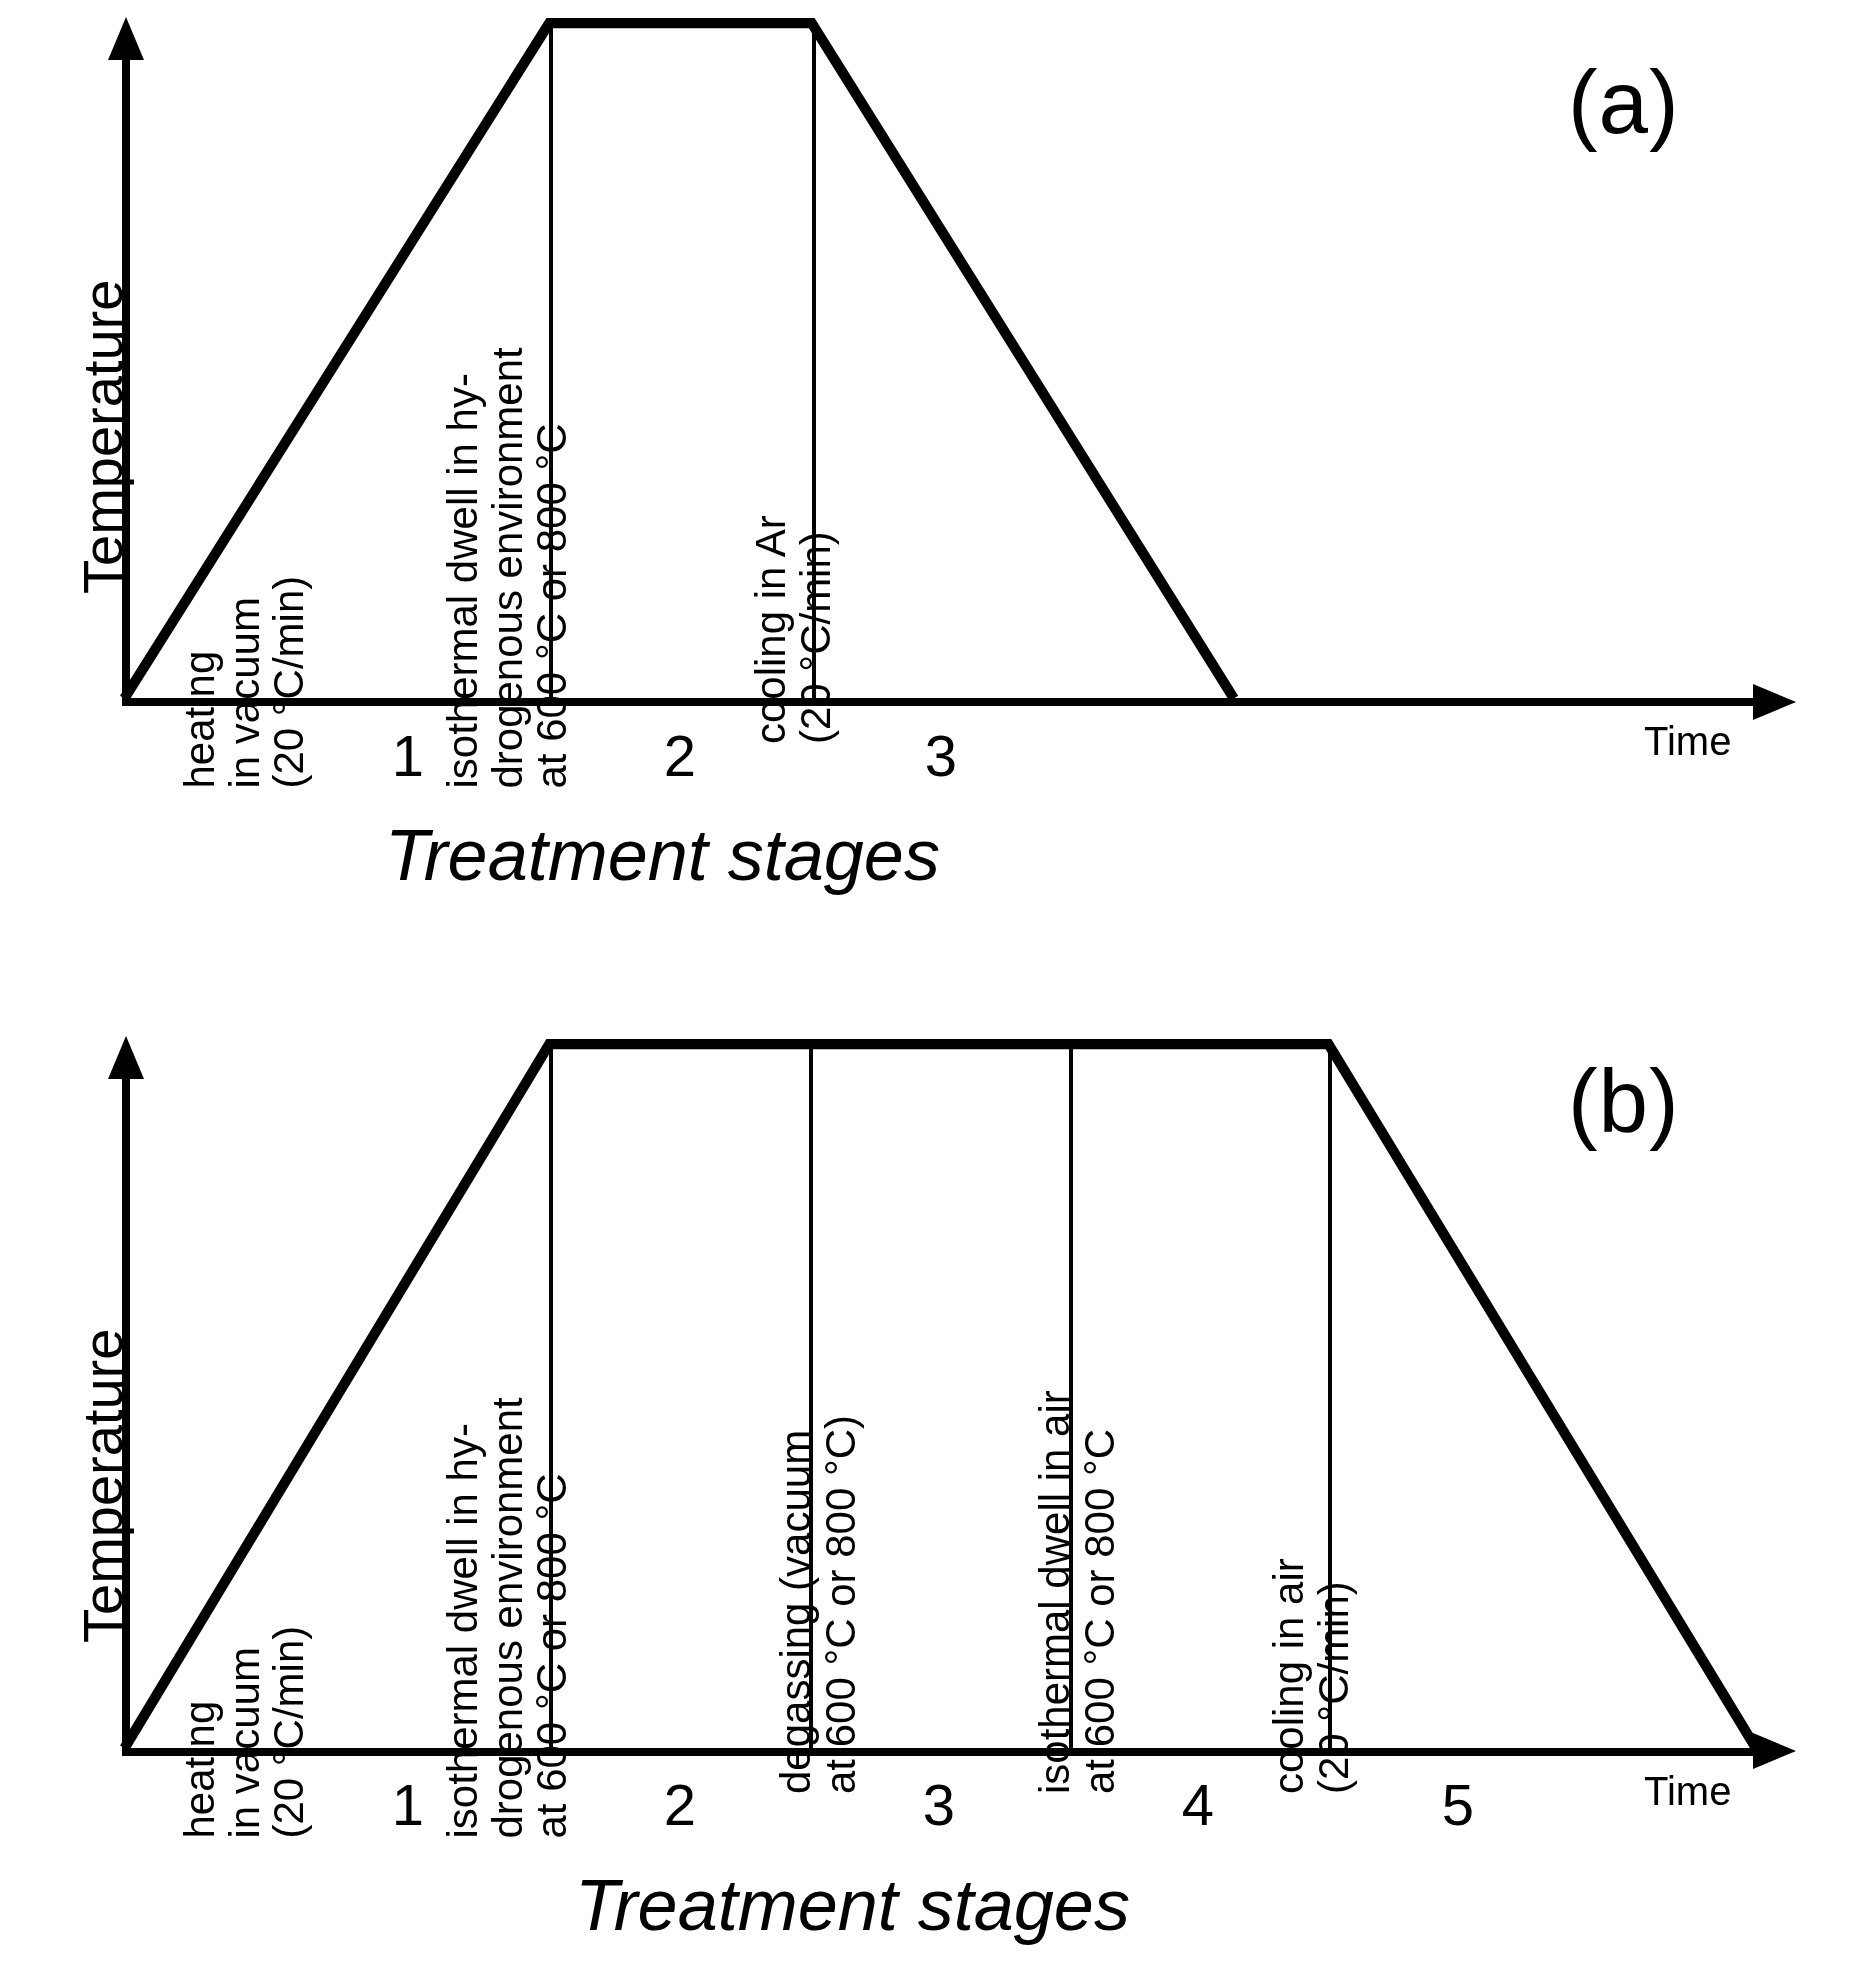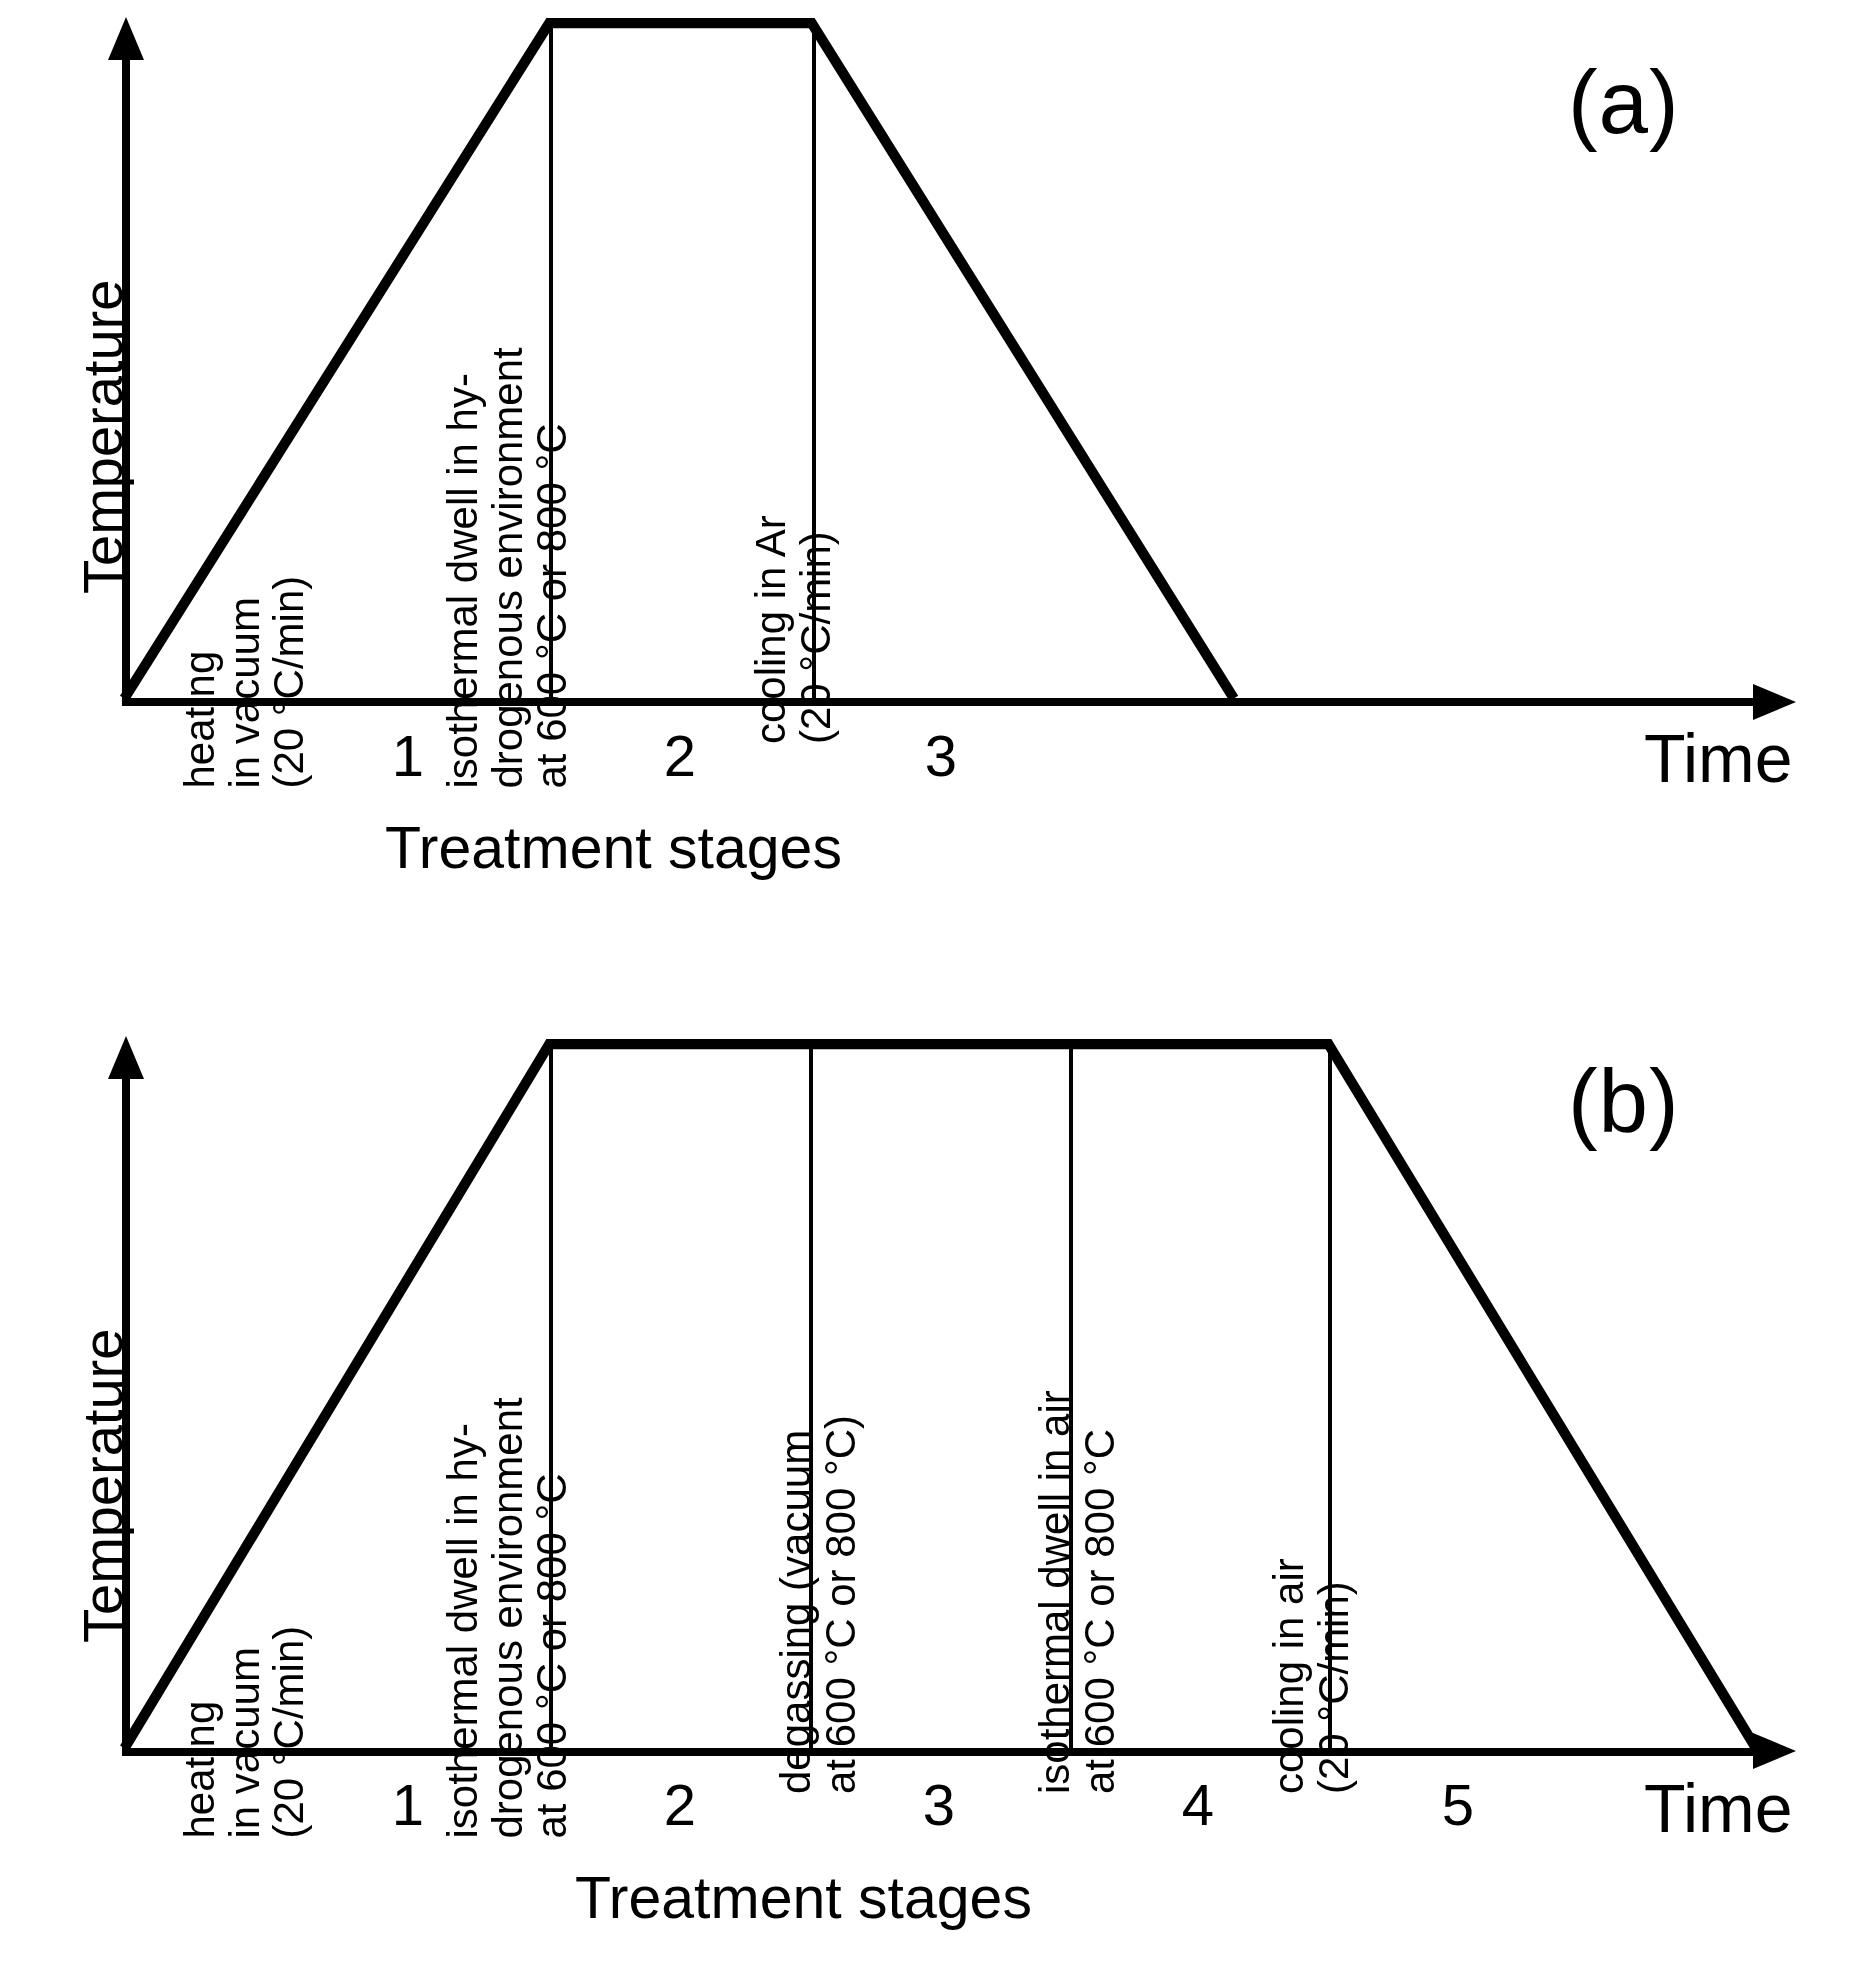--- a/index.html
+++ b/index.html
@@ -27,22 +27,22 @@
   .arrow-right{
     position:absolute;width:0;height:0;
     border-top:18.6px solid transparent;border-bottom:18.6px solid transparent;
     border-left:43px solid #000;
   }
 
   .ylabel{
     position:absolute;font-size:56px;white-space:nowrap;
     transform:rotate(-90deg);transform-origin:0 0;
   }
-  .xlabel{position:absolute;font-size:68px;white-space:nowrap;}
-  .stages-caption{position:absolute;font-size:59px;white-space:nowrap;}
+  .xlabel{position:absolute;font-size:40px;white-space:nowrap;}
+  .stages-caption{position:absolute;font-size:72px;white-space:nowrap;font-style:italic;}
   .stage-num{position:absolute;font-size:58px;text-align:center;width:74px;}
 
   .profile{position:absolute;left:0;top:0;overflow:visible;}
 
   .divider{position:absolute;width:3.7px;background:#000;}
 
   .vtext{
     position:absolute;
     transform:rotate(-90deg);
     transform-origin:left bottom;

